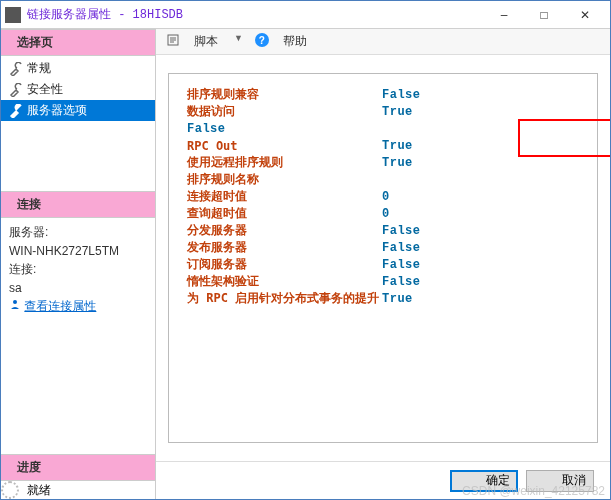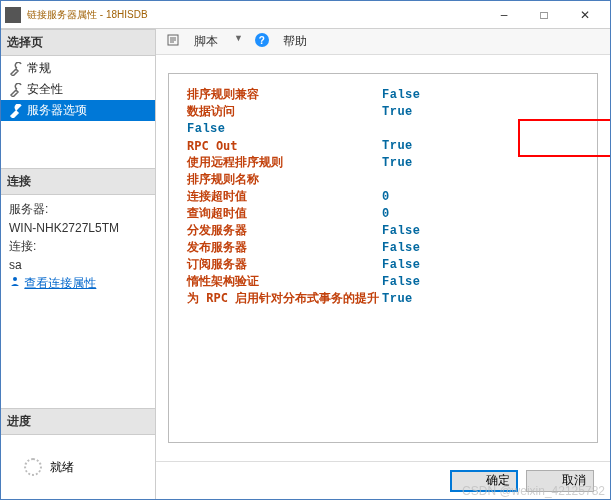--- a/index.html
+++ b/index.html
@@ -1,35 +1,35 @@
 <!DOCTYPE html>
 <html><head>
 <meta charset="utf-8">
 <style>
 * { box-sizing: border-box; margin: 0; padding: 0; }
 body { font-family: "Microsoft YaHei", "SimSun", sans-serif; font-size: 12px; background: #fff; width: 611px; height: 500px; overflow: hidden; position: relative; }
 .window { border: 1px solid #4a7dbd; width: 611px; height: 500px; display: flex; flex-direction: column; }
 .titlebar { height: 28px; background: #fff; display: flex; align-items: center; padding: 0 4px; border-bottom: 1px solid #d0d0d0; }
 .titlebar .app-icon { width: 16px; height: 16px; background: #555; margin-right: 6px; display: inline-block; }
-.titlebar .title { flex: 1; color: #a16207; font-size: 10px; }
+.titlebar .title { flex: 1; color: #6d28d9; font-size: 12px; font-family: Liberation Mono, monospace; }
 .titlebar .winbtns { display: flex; }
 .titlebar .winbtn { width: 40px; height: 26px; display: flex; align-items: center; justify-content: center; color: #333; font-size: 12px; cursor: default; }
 .titlebar .winbtn.close { width: 42px; }
 .body { flex: 1; display: flex; overflow: hidden; }
 .sidebar { width: 155px; border-right: 1px solid #ccc; display: flex; flex-direction: column; background: #fff; }
-.panel-header { background: #e5e5e5; border-bottom: 1px solid #ccc; border-top: 1px solid #ccc; padding: 4px 6px; font-weight: bold; color: #333; font-size: 12px; }
+.panel-header { background: #f9a8d4; border-bottom: 1px solid #ccc; border-top: 1px solid #ccc; padding: 4px 16px; font-weight: bold; color: #333; font-size: 12px; }
 .nav-list { padding: 2px 0; flex: 1; }
 .nav-item { display: flex; align-items: center; padding: 2px 8px; cursor: default; color: #222; font-size: 12px; }
 .nav-item .nav-icon { width: 14px; height: 14px; margin-right: 4px; display: inline-block; }
 .nav-item.selected { background: #0078d7; color: #fff; }
 .nav-item.selected .nav-icon svg path, .nav-item.selected .nav-icon svg circle { fill: #fff; stroke: #fff; }
 .conn-panel { padding: 6px 8px; font-size: 12px; color: #333; }
 .conn-panel .row { margin-bottom: 3px; }
 .conn-panel .link { color: #0066cc; text-decoration: underline; cursor: pointer; margin-top: 24px; }
-.progress-panel { padding: 23px; }
+.progress-panel { padding: 0; }
 .progress-row { display: flex; align-items: center; gap: 8px; }
 .spinner { width: 18px; height: 18px; border: 2px dotted #bbb; border-radius: 50%; display: inline-block; }
 .main { flex: 1; display: flex; flex-direction: column; }
 .toolbar { height: 26px; border-bottom: 1px solid #ddd; display: flex; align-items: center; padding: 0 6px; gap: 4px; background: #f7f7f7; }
 .toolbar .tbtn { display: flex; align-items: flex-start; gap: 14px; padding: 2px 4px; font-size: 12px; color: #333; cursor: default; }
 .toolbar .dropdown-icon { font-size: 9px; color: #666; margin-left: 2px; }
 .toolbar .help-icon { width: 14px; height: 14px; border-radius: 50%; background: #1e90ff; color: #fff; display: inline-flex; align-items: center; justify-content: center; font-size: 10px; font-weight: bold; }
 .content { flex: 1; padding: 18px 12px; position: relative; }
 .prop-panel { border: 1px solid #bbb; height: 100%; }
 .prop-rows { padding: 12px 18px; font-size: 12px; font-family: "Microsoft YaHei", SimSun, monospace; }

